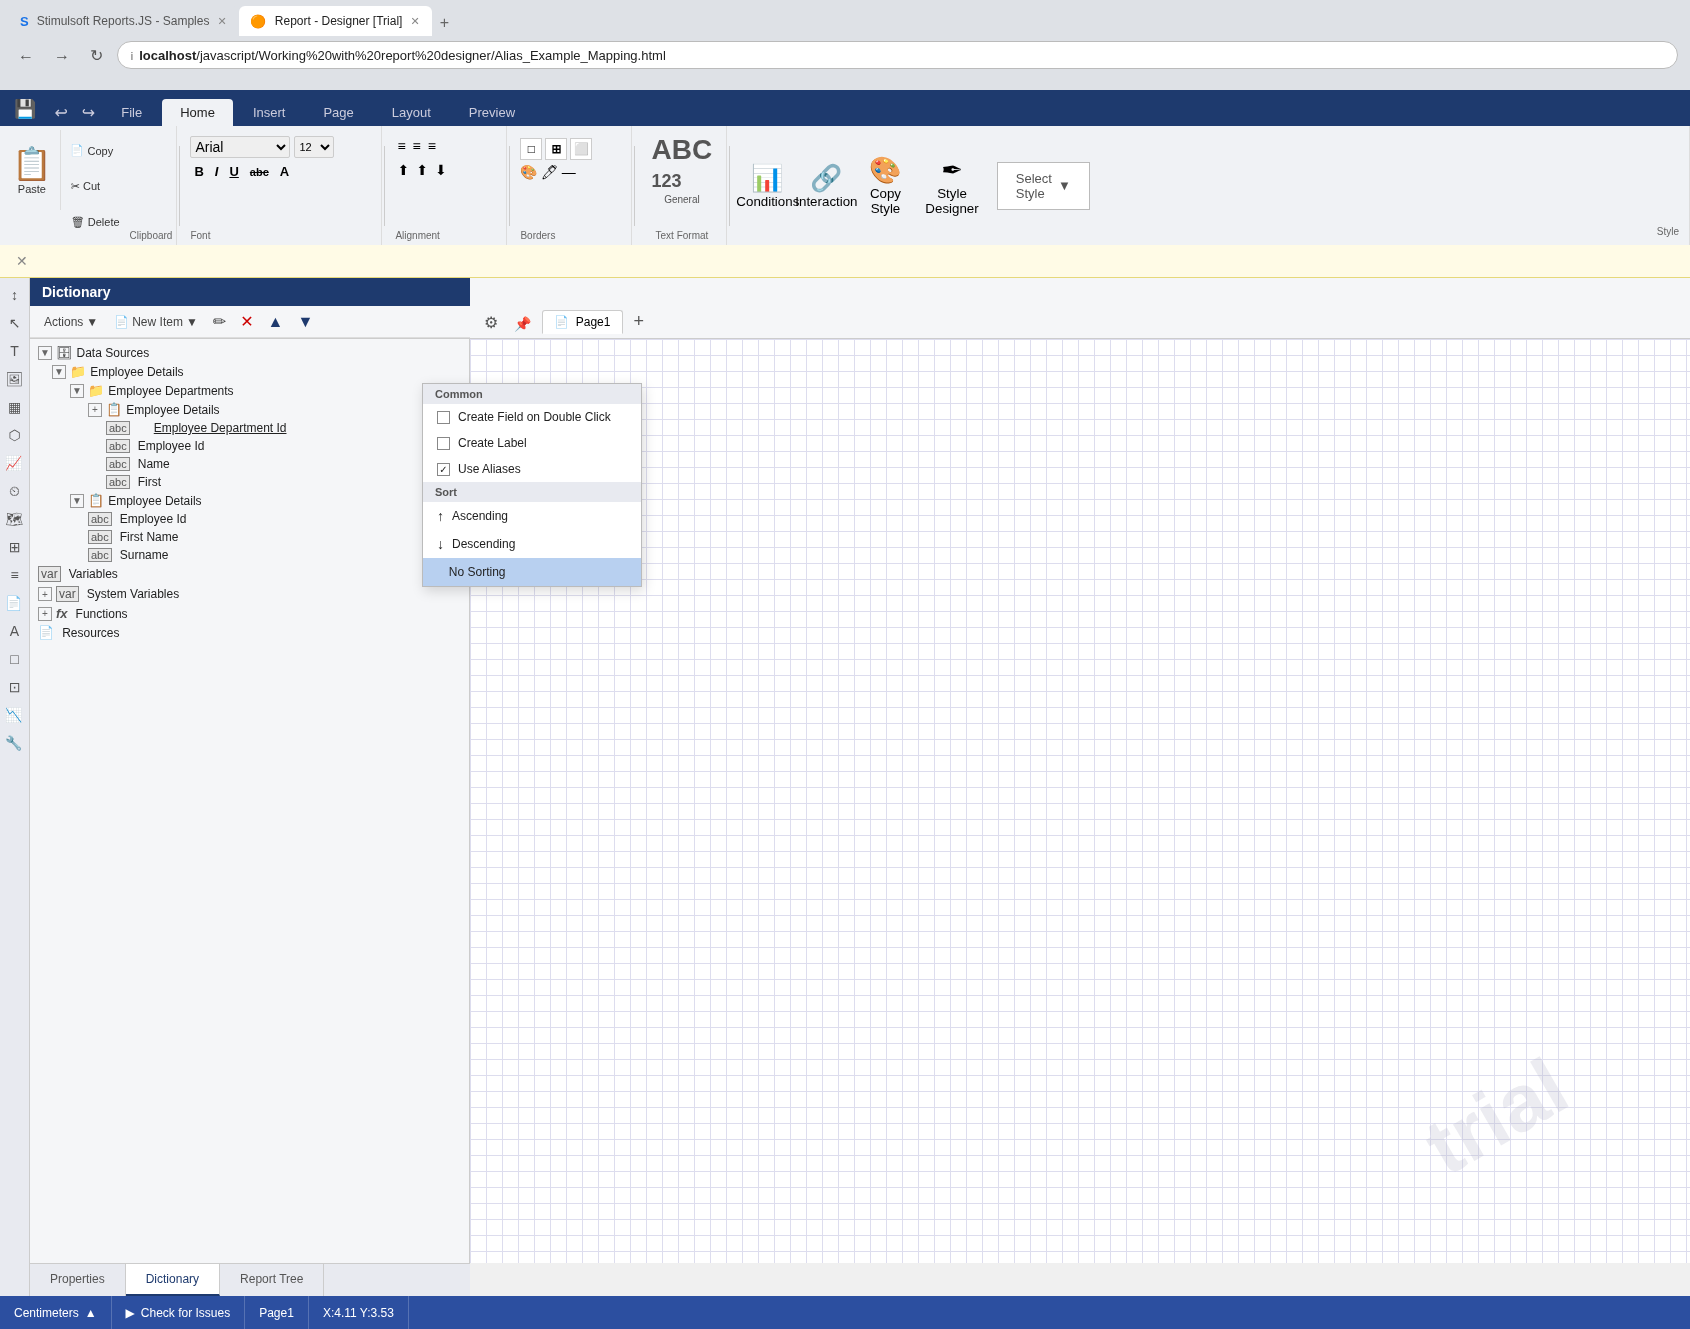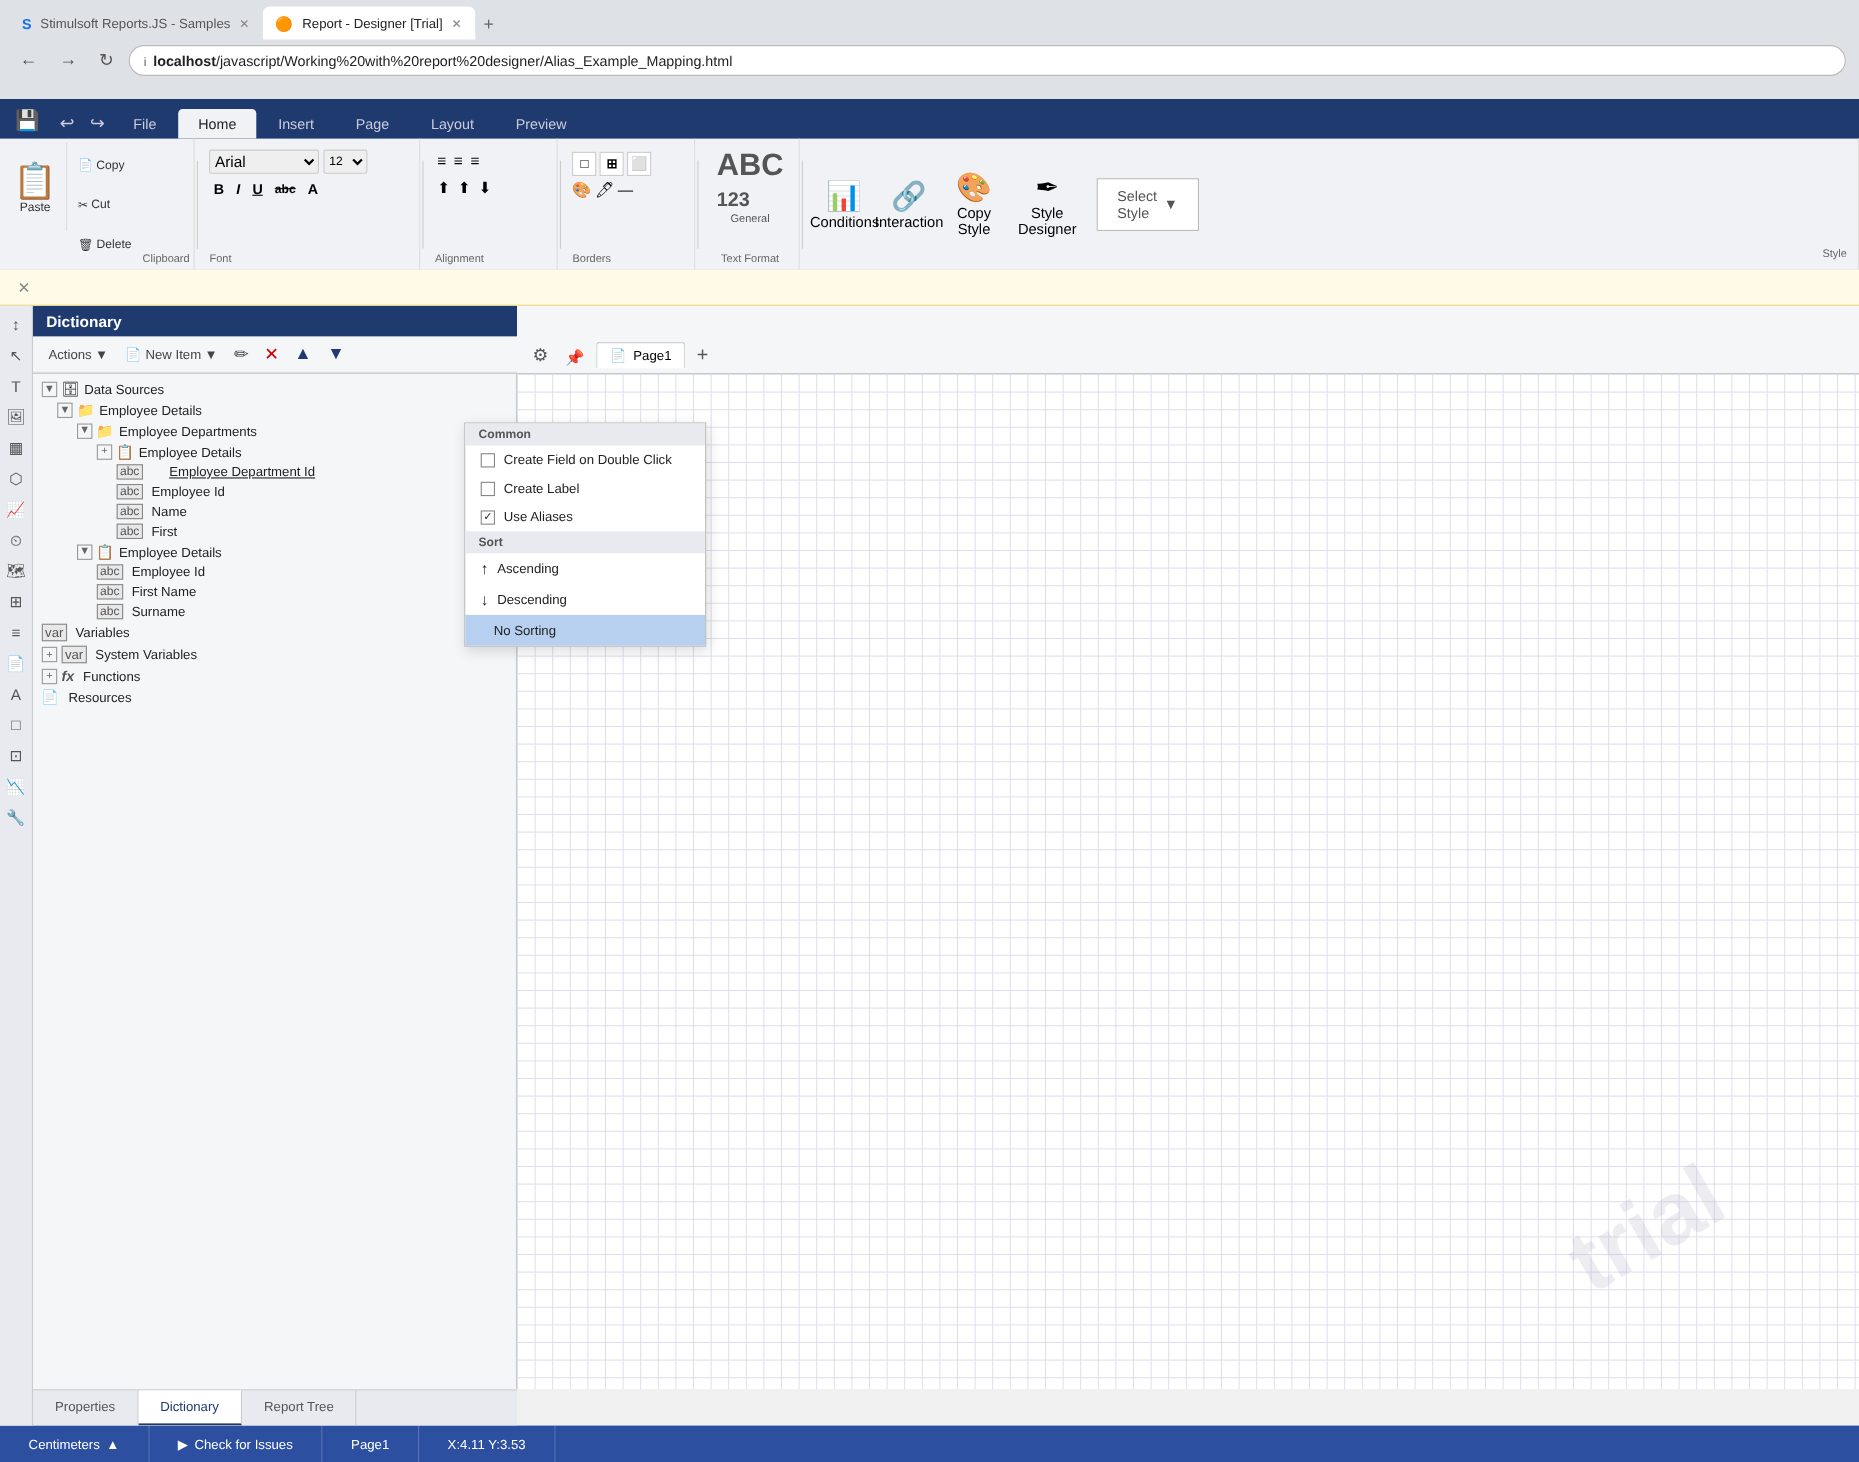--- a/index.html
+++ b/index.html
@@ -78,21 +78,21 @@
     .dropdown-section-label { background: #e8eaf0; color: #555; font-size: 11px; padding: 4px 12px; font-weight: 600; }
     .dropdown-item { display: flex; align-items: center; gap: 8px; padding: 6px 14px; cursor: pointer; font-size: 12px; color: #222; }
     .dropdown-item.selected { background: #b8d0f0; padding-left: 10px; }
     .dropdown-checkbox { width: 13px; height: 13px; border: 1px solid #888; display: inline-flex; align-items: center; justify-content: center; font-size: 10px; }
     .dropdown-sort-icon { font-size: 14px; }
     .bottom-tab { padding: 8px 20px; font-size: 12px; color: #555; cursor: pointer; border-right: 1px solid #ccc; }
     .bottom-tab.active { background: #fff; color: #1e3a6e; border-bottom: 2px solid #1e3a6e; }
 
     
     .status-bar { height: 34px; background: #2c4fa0; display: flex; align-items: center; gap: 0; color: #fff; font-size: 12px; }
-    .status-item { padding: 0 26px; display: flex; align-items: center; gap: 6px; border-right: 1px solid rgba(255,255,255,0.2); height: 100%; cursor: pointer; }
+    .status-item { padding: 0 14px; display: flex; align-items: center; gap: 6px; border-right: 1px solid rgba(255,255,255,0.2); height: 100%; cursor: pointer; }
 
     .ribbon-separator { width: 1px; height: 80px; background: #ccc; margin: 0 2px; align-self: center; }
   </style>
 </head>
 <body>
 
 <div class="browser-chrome">
   <div class="browser-tabs">
     <div class="browser-tab">
       <span style="font-size:13px;color:#1a73e8;font-weight:700;">S</span>

